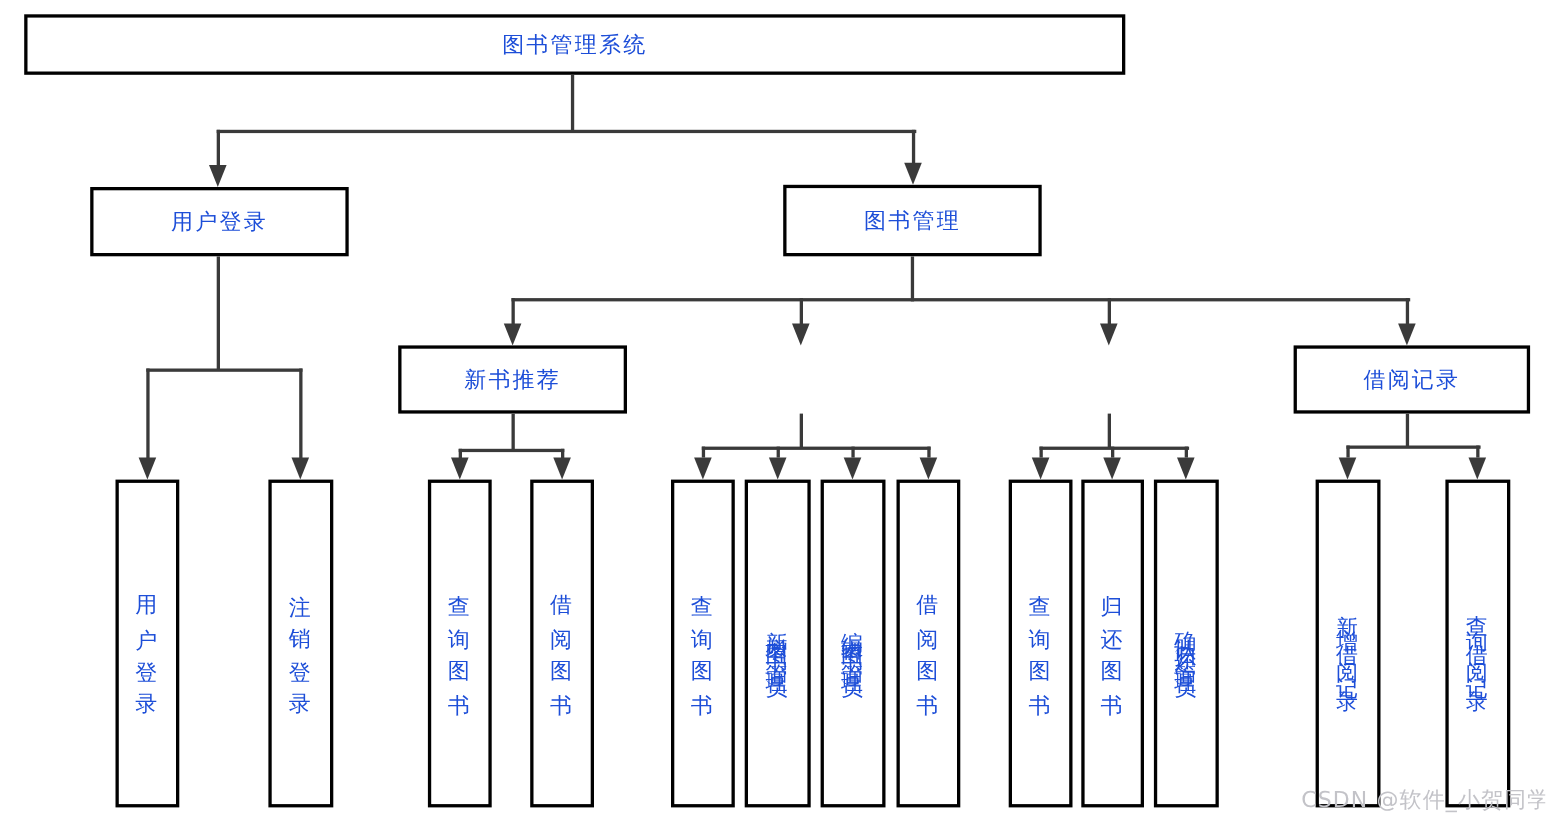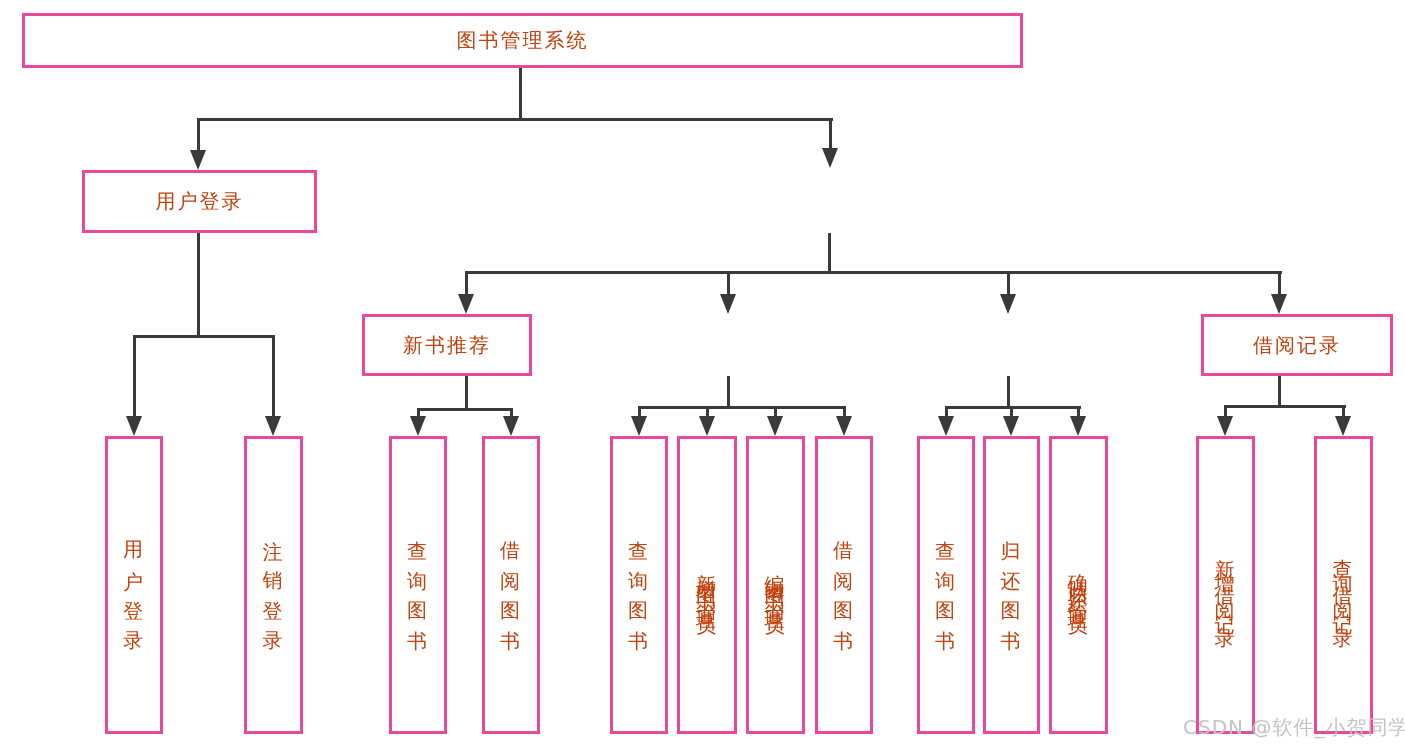--- a/index.html
+++ b/index.html
@@ -8,25 +8,25 @@
     width: 1405px;
     height: 747px;
     background: #ffffff;
     font-family: "DejaVu Sans", "Liberation Sans", sans-serif;
     overflow: hidden;
   }
   .box {
     position: absolute;
     box-sizing: border-box;
     background: #ffffff;
-    border: 3px solid #ec4899;
+    border: 3px solid #000000;
     display: flex;
     align-items: center;
     justify-content: center;
-    color: #c2410c;
+    color: #1d4ed8;
     font-size: 20px;
     letter-spacing: 2px;
     text-align: left;
     z-index: 2;
   }
   .leaf {
     writing-mode: vertical-rl;
     text-orientation: mixed;
     letter-spacing: 6px;
   }
@@ -113,23 +113,24 @@
   <div class="ln" style="left:1278px;top:376px;width:3px;height:31px"></div>
   <div class="ln" style="left:1224px;top:405px;width:122px;height:3px"></div>
   <div class="ln" style="left:1224px;top:405px;width:3px;height:11px"></div>
   <div class="ar" style="left:1217px;top:416px"></div>
   <div class="ln" style="left:1342px;top:405px;width:3px;height:11px"></div>
   <div class="ar" style="left:1335px;top:416px"></div>
 
   <div class="box" style="left:22px;top:13px;width:1001px;height:55px">图书管理系统</div>
 
   <div class="box" style="left:82px;top:170px;width:235px;height:63px">用户登录</div>
+  <div class="box" style="left:712px;top:168px;width:235px;height:65px">图书管理</div>
 
-  <div class="box" style="left:362px;top:314px;width:170px;height:62px">新书推荐</div>
-  <div class="box" style="left:1201px;top:314px;width:192px;height:62px">借阅记录</div>
+  <div class="box" style="left:362px;top:314px;width:208px;height:62px">新书推荐</div>
+  <div class="box" style="left:1176px;top:314px;width:215px;height:62px">借阅记录</div>
 
   <div class="box leaf vs" style="left:105px;top:436px;width:58px;height:298px">用户登录</div>
   <div class="box leaf vs" style="left:244px;top:436px;width:59px;height:298px">注销登录</div>
 
   <div class="box leaf vs" style="left:389px;top:436px;width:58px;height:298px">查询图书</div>
   <div class="box leaf vs" style="left:482px;top:436px;width:58px;height:298px">借阅图书</div>
 
   <div class="box leaf vs" style="left:610px;top:436px;width:58px;height:298px">查询图书</div>
   <div class="box leaf vl" style="left:677px;top:436px;width:60px;height:298px">新增图书（管理员）</div>
   <div class="box leaf vl" style="left:746px;top:436px;width:59px;height:298px">编辑图书（管理员）</div>

